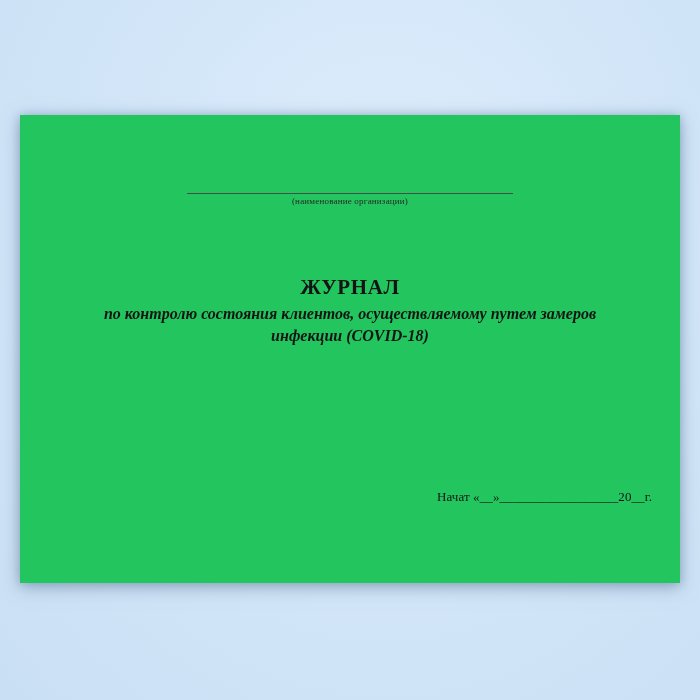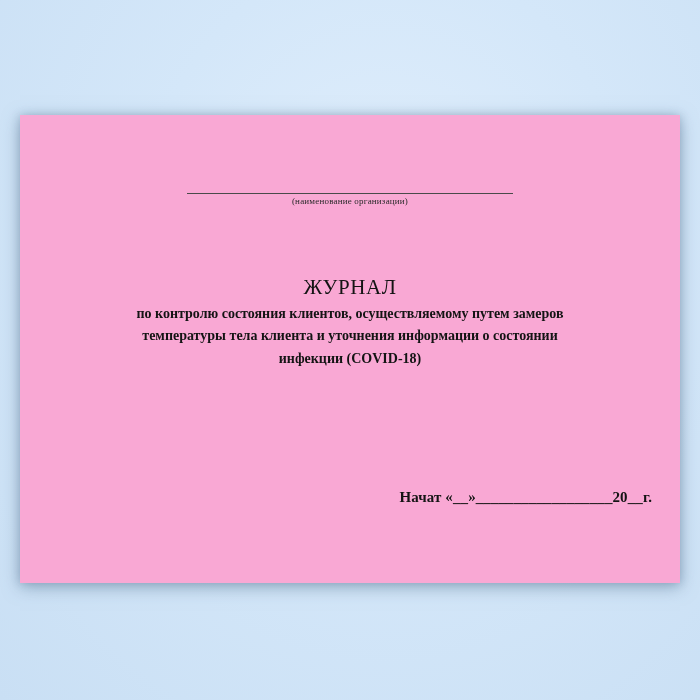--- a/index.html
+++ b/index.html
@@ -14,21 +14,21 @@
     background: radial-gradient(ellipse at 55% 35%, #e0eefc 0%, #d4e7f9 45%, #c9dff4 100%);
     font-family: "Liberation Serif", "DejaVu Serif", serif;
     color: #1a1a1a;
   }
   .page {
     position: absolute;
     left: 20px;
     top: 115px;
     width: 660px;
     height: 468px;
-    background: #f9a8d4;
+    background: #22c55e;
     box-shadow: 0 4px 16px rgba(92, 122, 152, 0.55), 0 0 8px rgba(92, 122, 152, 0.30);
   }
   .org-block {
     position: absolute;
     left: 167px;
     top: 60px;
     width: 326px;
     text-align: center;
   }
   .org-blank-line {
@@ -43,44 +43,45 @@
   }
   .title-block {
     position: absolute;
     left: 36px;
     right: 36px;
     top: 160px;
     text-align: center;
   }
   .journal-title {
     font-size: 21px;
-    font-weight: normal;
+    font-weight: bold;
     letter-spacing: 0.6px;
     line-height: 25px;
     color: #141414;
   }
   .journal-subtitle {
     margin-top: 3px;
   }
   .subtitle-line {
-    font-size: 14px;
+    font-size: 16px;
     font-weight: bold;
     line-height: 22.4px;
     white-space: nowrap;
     color: #141414;
+    font-style: italic;
   }
   .dates-block {
     position: absolute;
     right: 28px;
     top: 376px;
     text-align: right;
   }
   .date-line {
-    font-size: 15px;
-    font-weight: bold;
+    font-size: 13px;
+    font-weight: normal;
     line-height: 12px;
     margin-bottom: 14px;
     letter-spacing: 0.1px;
     color: #141414;
     white-space: nowrap;
   }
 </style>
 </head>
 <body>
 
@@ -88,21 +89,20 @@
 
   <div class="org-block">
     <div class="org-blank-line"></div>
     <div class="org-caption">(наименование организации)</div>
   </div>
 
   <div class="title-block">
     <div class="journal-title">ЖУРНАЛ</div>
     <div class="journal-subtitle">
       <div class="subtitle-line">по контролю состояния клиентов, осуществляемому путем замеров</div>
-      <div class="subtitle-line">температуры тела клиента и уточнения информации о состоянии</div>
       <div class="subtitle-line">инфекции (COVID-18)</div>
     </div>
   </div>
 
   <div class="dates-block">
     <div class="date-line">Начат «__»__________________20__г.</div>
   </div>
 
 </div>
 

